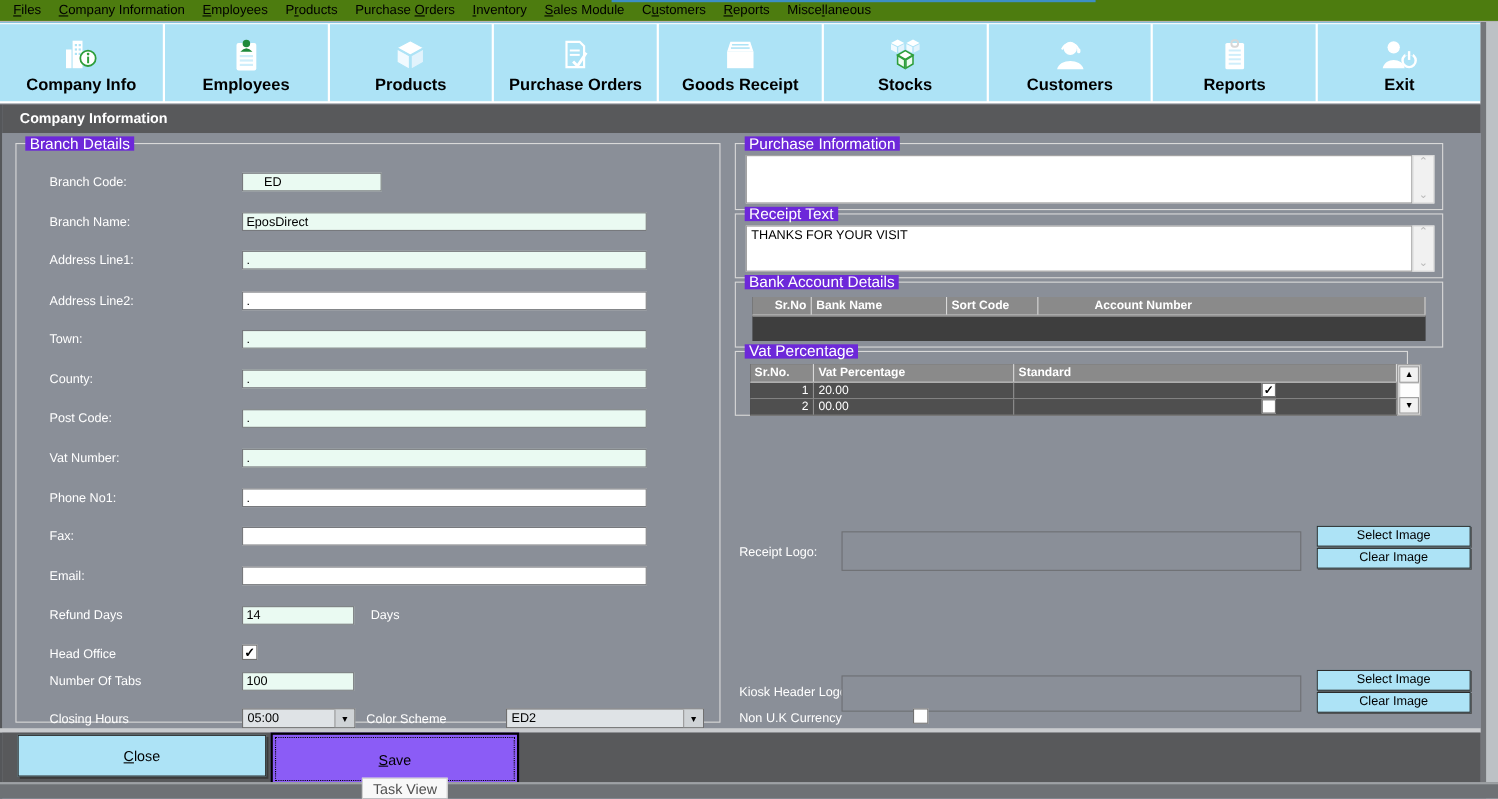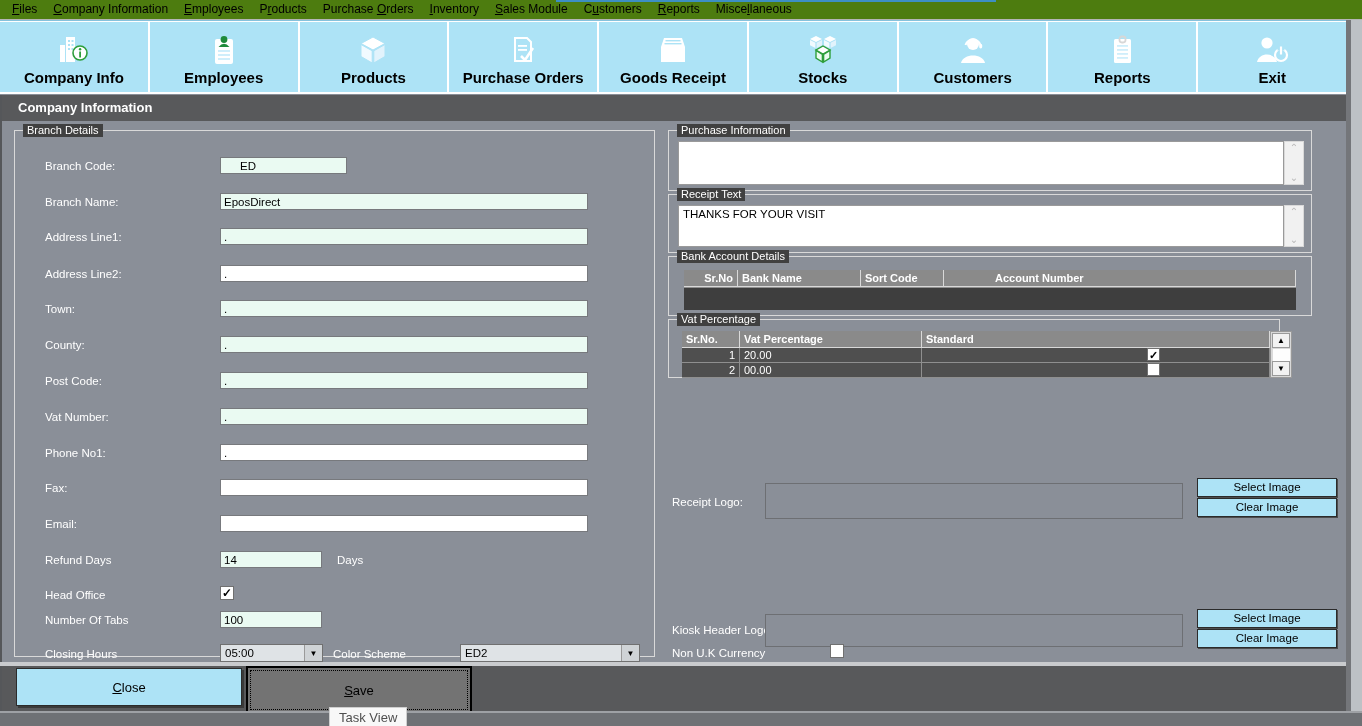--- a/index.html
+++ b/index.html
@@ -27,22 +27,22 @@
   
   .titlebar { position:absolute; left:2px; top:95px; width:1344px; height:26px; background:#58595b;
               color:#fff; font-weight:bold; font-size:13px; line-height:26px; padding-left:16px; }
   .win-edge-l { position:absolute; left:0; top:95px; width:2px; height:631px; background:#55575a; }
 
   
   .content { position:absolute; left:2px; top:121px; width:1344px; height:541px; background:#8a8f98; }
   .content-bottom-line { position:absolute; left:0; top:662px; width:1346px; height:4px; background:#c9cbce; }
 
   .group { position:absolute; border:1px solid #d9d9d9; }
-  .group > .glabel { position:absolute; top:-7px; left:8px; background:#404040; padding:0 4px;
-                     font-size:11px; color:#fff; line-height:13px; }
+  .group > .glabel { position:absolute; top:-7px; left:8px; background:#6d28d9; padding:0 4px;
+                     font-size:14px; color:#fff; line-height:13px; }
 
   .flabel { position:absolute; font-size:11.5px; color:#fff; line-height:16px; }
   .fin { position:absolute; height:17px; border:1px solid #77797d; font-family:"Liberation Sans",sans-serif;
          font-size:11.5px; color:#000; padding:0 3px; outline:none; }
   .mint { background:#eafaf2; }
   .white { background:#ffffff; }
 
   .cb { position:absolute; width:14px; height:14px; background:#fff; border:1px solid #707070;
         font-size:12px; font-weight:bold; line-height:13px; text-align:center; color:#000; cursor:pointer; }
 
@@ -75,21 +75,21 @@
   .imgbox { position:absolute; border:1px solid #6d6f73; background:#8a8f98; }
   .bluebtn { position:absolute; width:140px; height:19px; background:#ade3f6; border:1px solid #2b2b2b;
              font-size:11.5px; color:#000; text-align:center; line-height:17px; cursor:pointer;
              box-shadow:1px 1px 0 #4d4d4d; }
 
   
   .footer { position:absolute; left:2px; top:666px; width:1344px; height:45px; background:#58595b; }
   .btn-close { position:absolute; left:14px; top:2px; width:226px; height:38px; background:#ade3f6;
                border:1px solid #2b2b2b; box-shadow:2px 2px 0 #3a3a3a; font-size:13px; color:#000; cursor:pointer;
                font-family:"Liberation Sans",sans-serif; }
-  .btn-save { position:absolute; left:244px; top:0px; width:226px; height:48px; background:#737373;
+  .btn-save { position:absolute; left:244px; top:0px; width:226px; height:48px; background:#8b5cf6;
               border:2px solid #000; font-size:13px; color:#000; cursor:pointer; position:absolute;
               font-family:"Liberation Sans",sans-serif; }
   .btn-save .focus-rect { position:absolute; left:2px; top:2px; right:2px; bottom:2px; border:1px dotted #000; }
   .bottombar { position:absolute; left:0; top:711px; width:1362px; height:15px; background:#6e7175;
                border-top:2px solid #9ea1a5; }
   .tooltip { position:absolute; left:329px; top:707px; height:22px; background:#f8f8f8;
              border:1px solid #cfcfcf; color:#4f4f4f; font-size:13px; line-height:20px; padding:0 9px; }
 </style>
 </head>
 <body>

